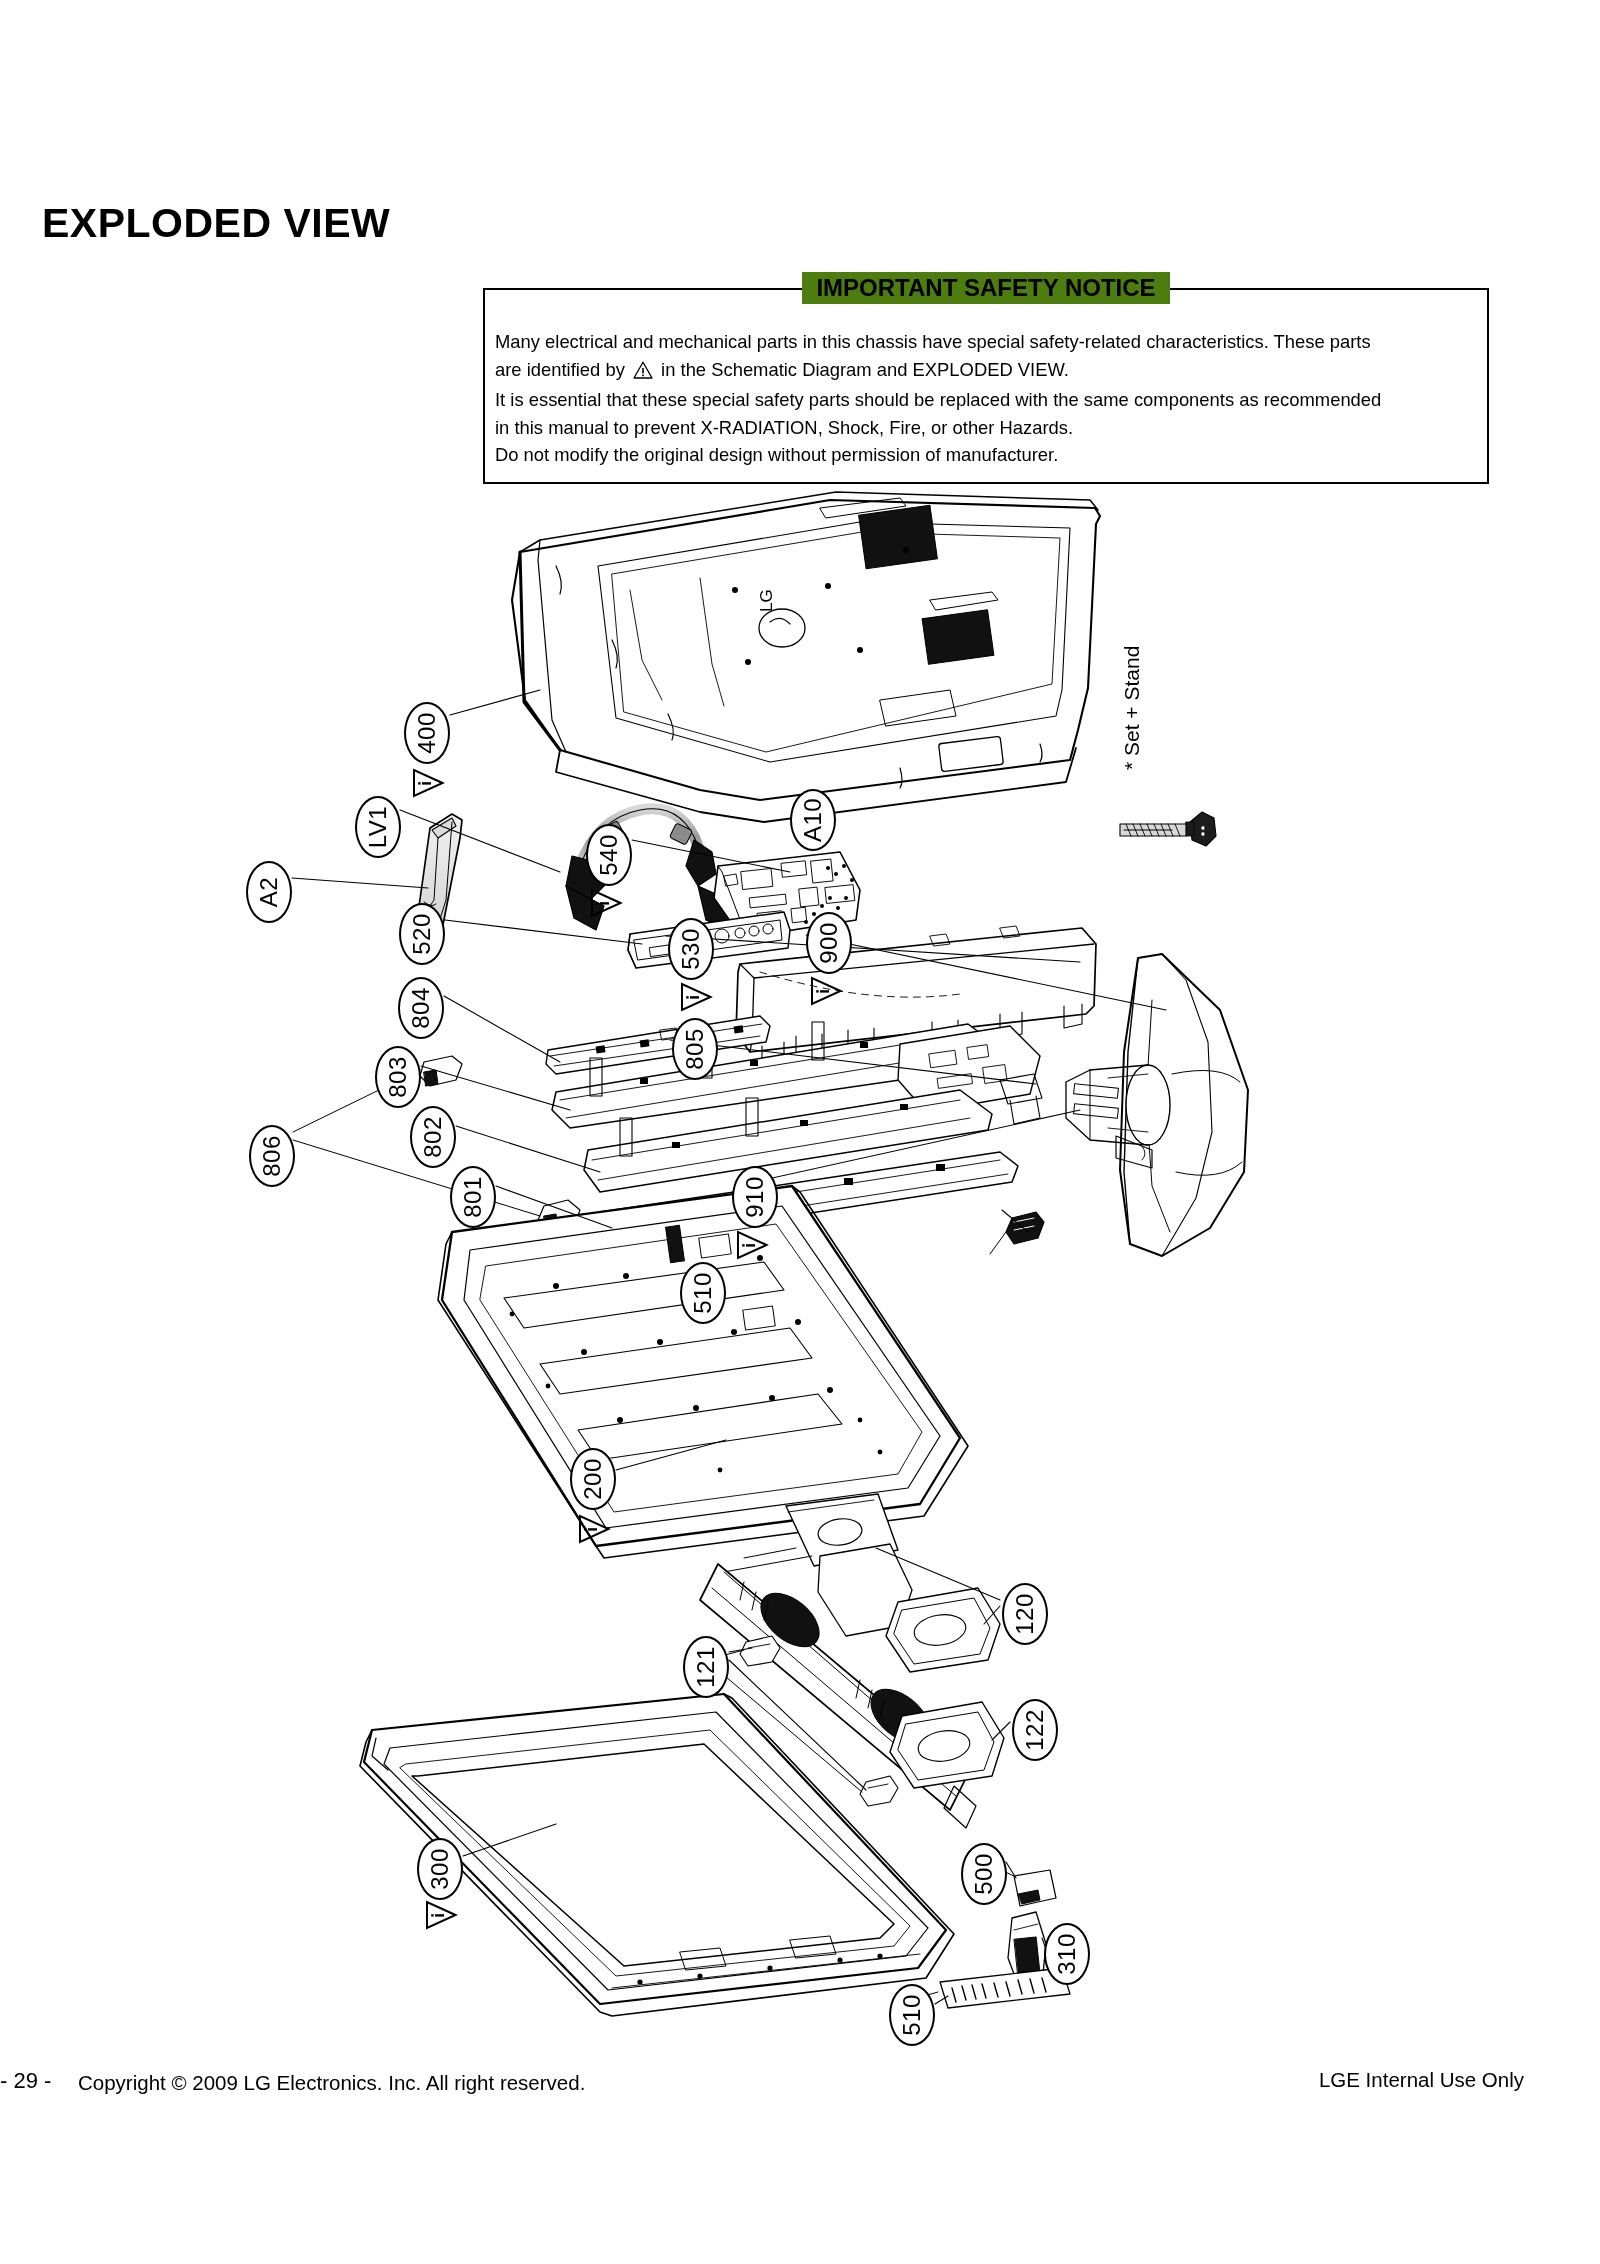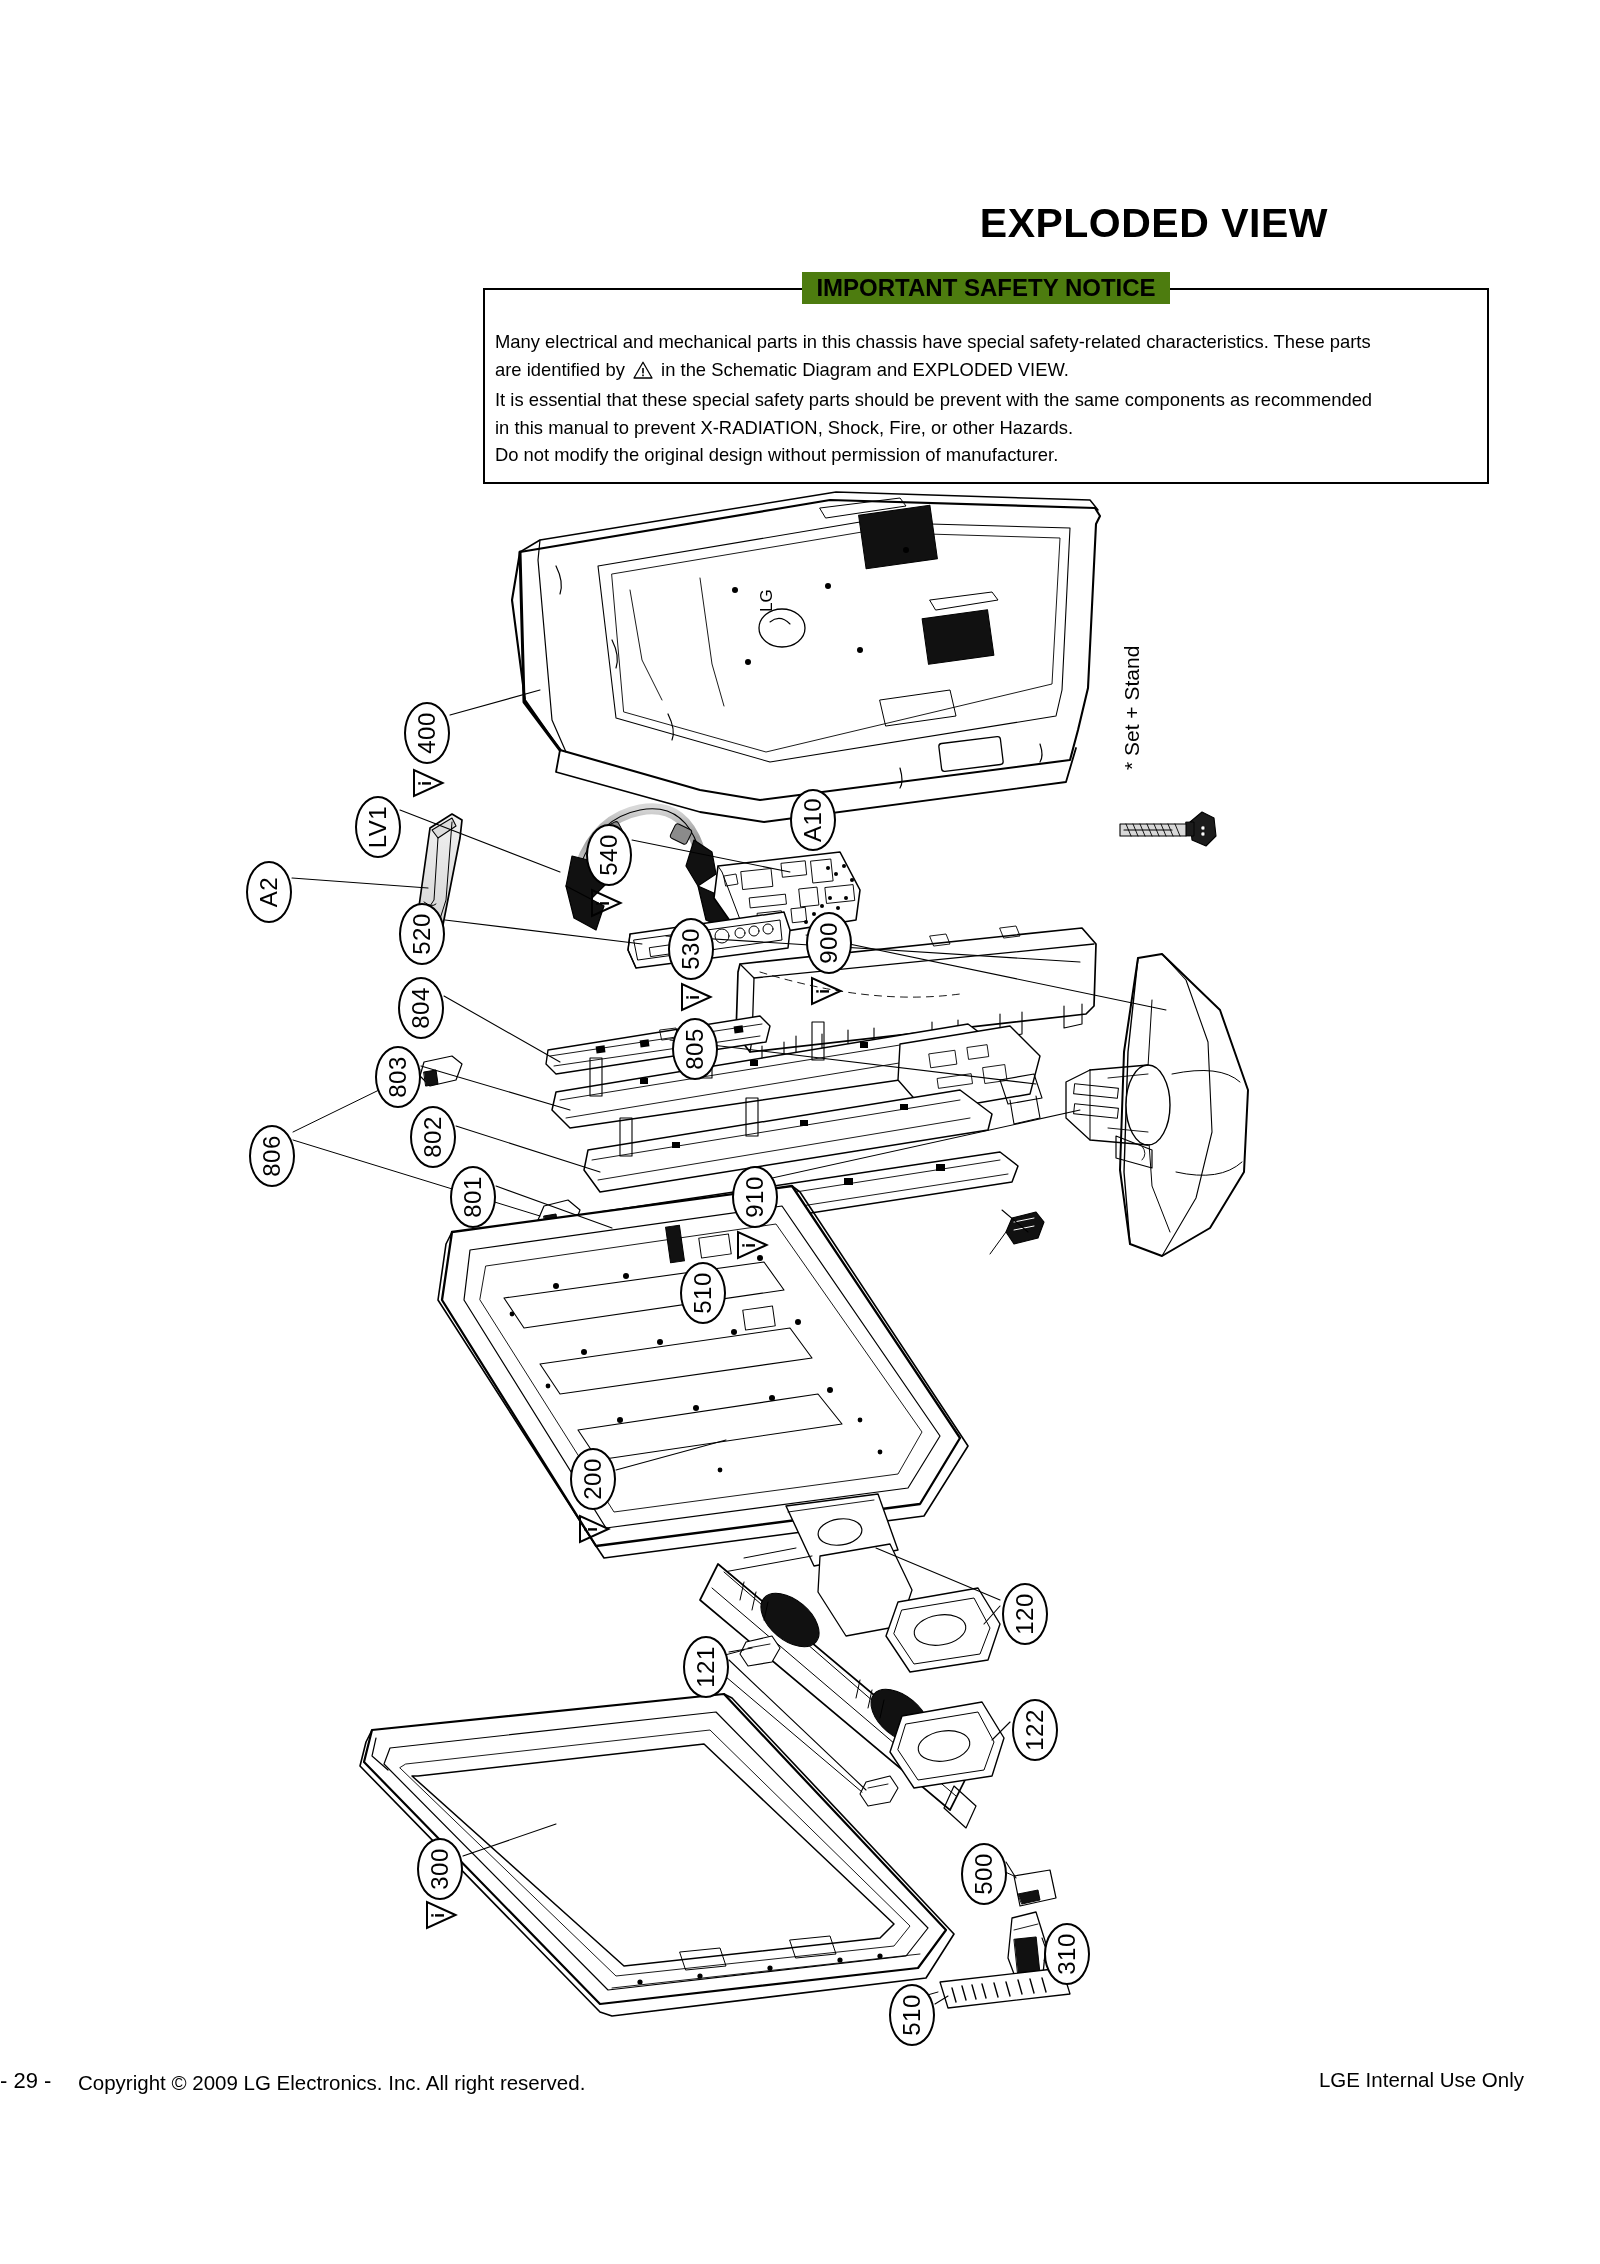--- a/index.html
+++ b/index.html
@@ -15,25 +15,25 @@
     color: #000;
     overflow: hidden;
   }
 
   
   #page-title {
     position: absolute;
     top: 200px;
     left: 0;
     width: 1328px;
-    text-align: right;
+    text-align: left;
     font-size: 41px;
     font-weight: bold;
     letter-spacing: 0.5px;
-    padding-left: 14px;
+    padding-left: 42px;
     box-sizing: border-box;
   }
 
   
   #safety-box {
     position: absolute;
     left: 483px;
     top: 288px;
     width: 1006px;
     height: 196px;
@@ -158,21 +158,21 @@
     <span class="warn-inline">
       <svg width="20" height="18" viewBox="0 0 20 18">
         <path d="M10 1.2 L19 17 L1 17 Z" fill="none" stroke="#000" stroke-width="1.3" stroke-linejoin="round"></path>
         <rect x="9.2" y="7" width="1.6" height="5.4" fill="#000"></rect>
         <rect x="9.2" y="13.5" width="1.6" height="1.7" fill="#000"></rect>
       </svg>
     </span>
     <span>in the Schematic Diagram and EXPLODED VIEW.</span>
   </p>
   <p>
-    <span>It is essential that these special safety parts should be prevent with the same components as recommended</span>
+    <span>It is essential that these special safety parts should be replaced with the same components as recommended</span>
   </p>
   <p>
     <span>in this manual to prevent X-RADIATION, Shock, Fire, or other Hazards.</span>
   </p>
   <p>
     <span>Do not modify the original design without permission of manufacturer.</span>
   </p>
 </div>
 
 <svg id="drawing" viewBox="0 0 1600 2264" xmlns="http://www.w3.org/2000/svg">

